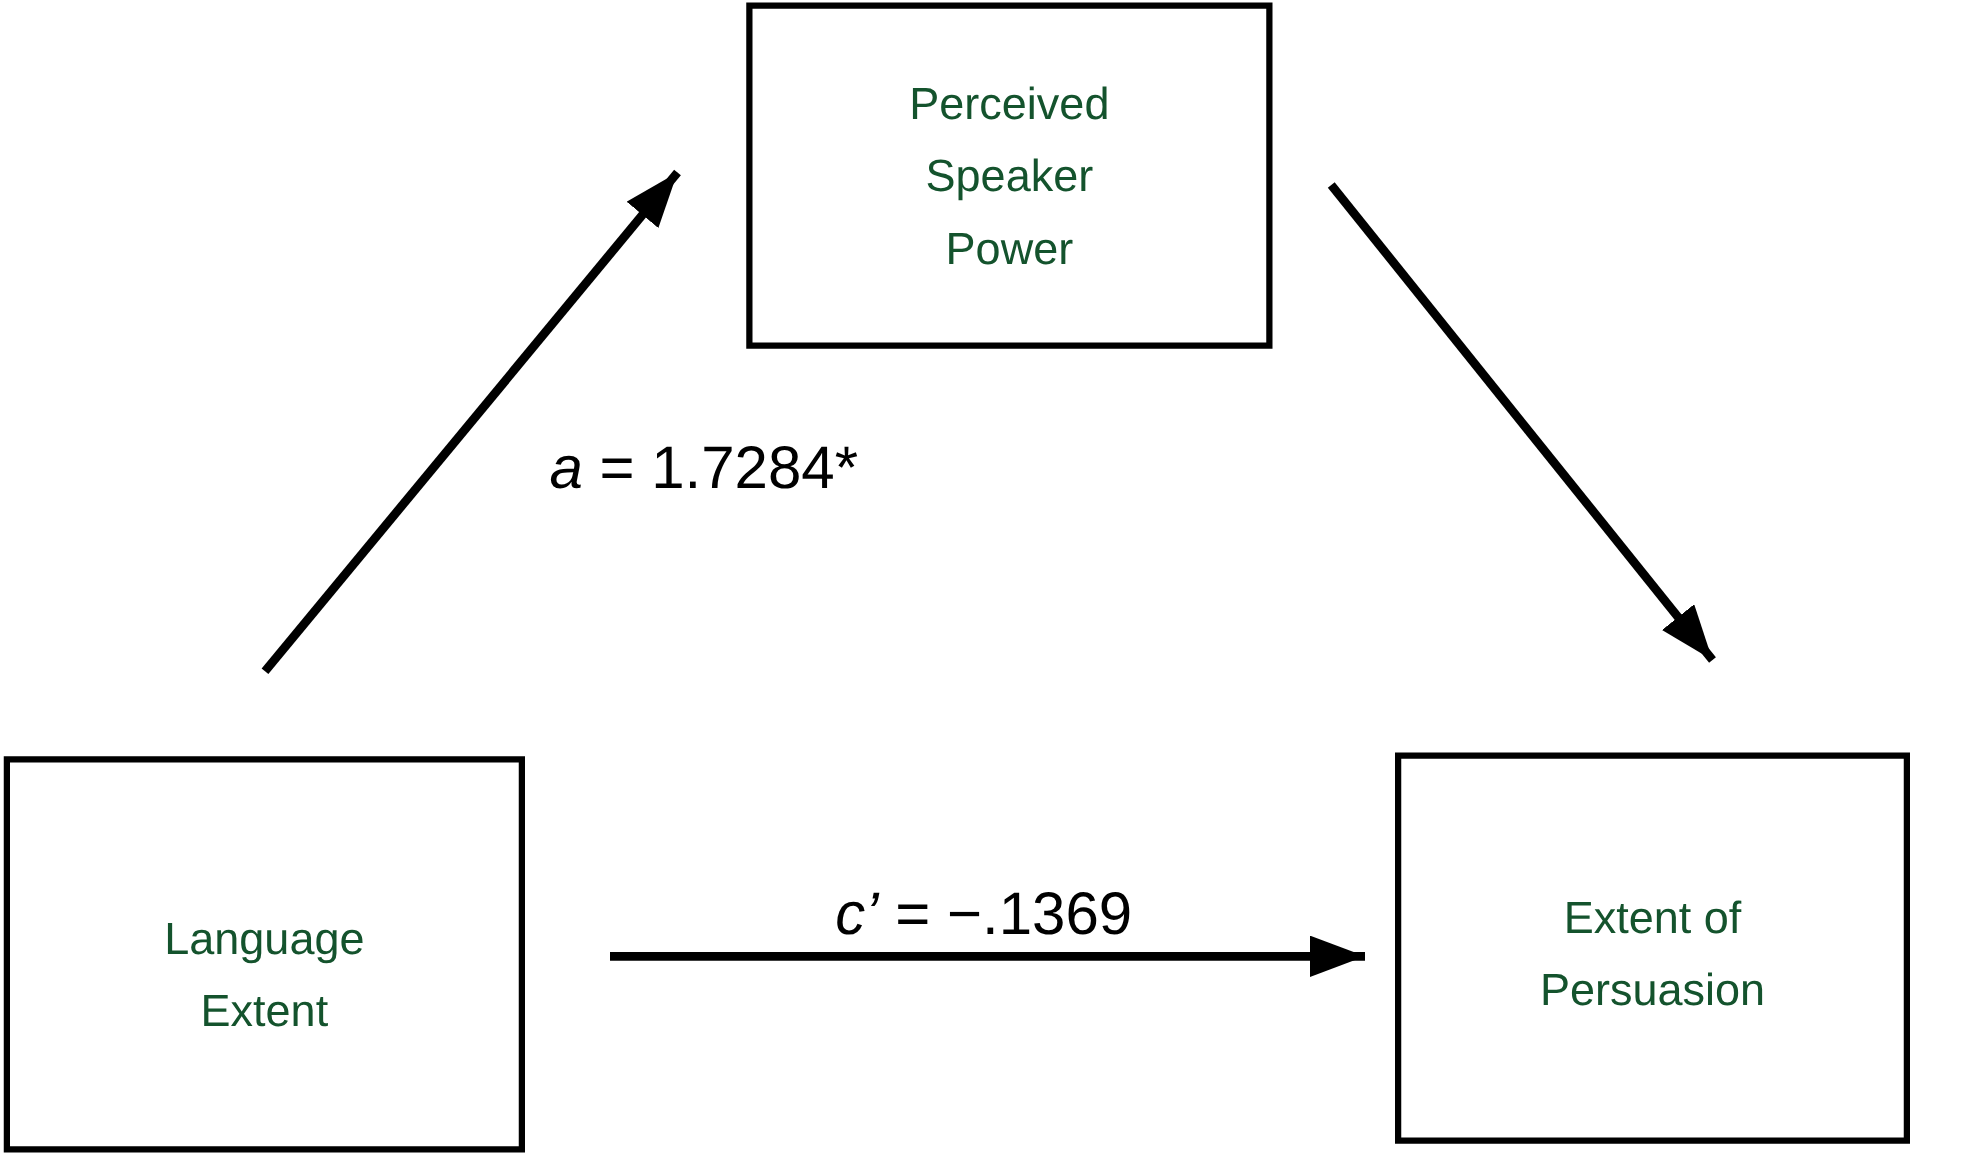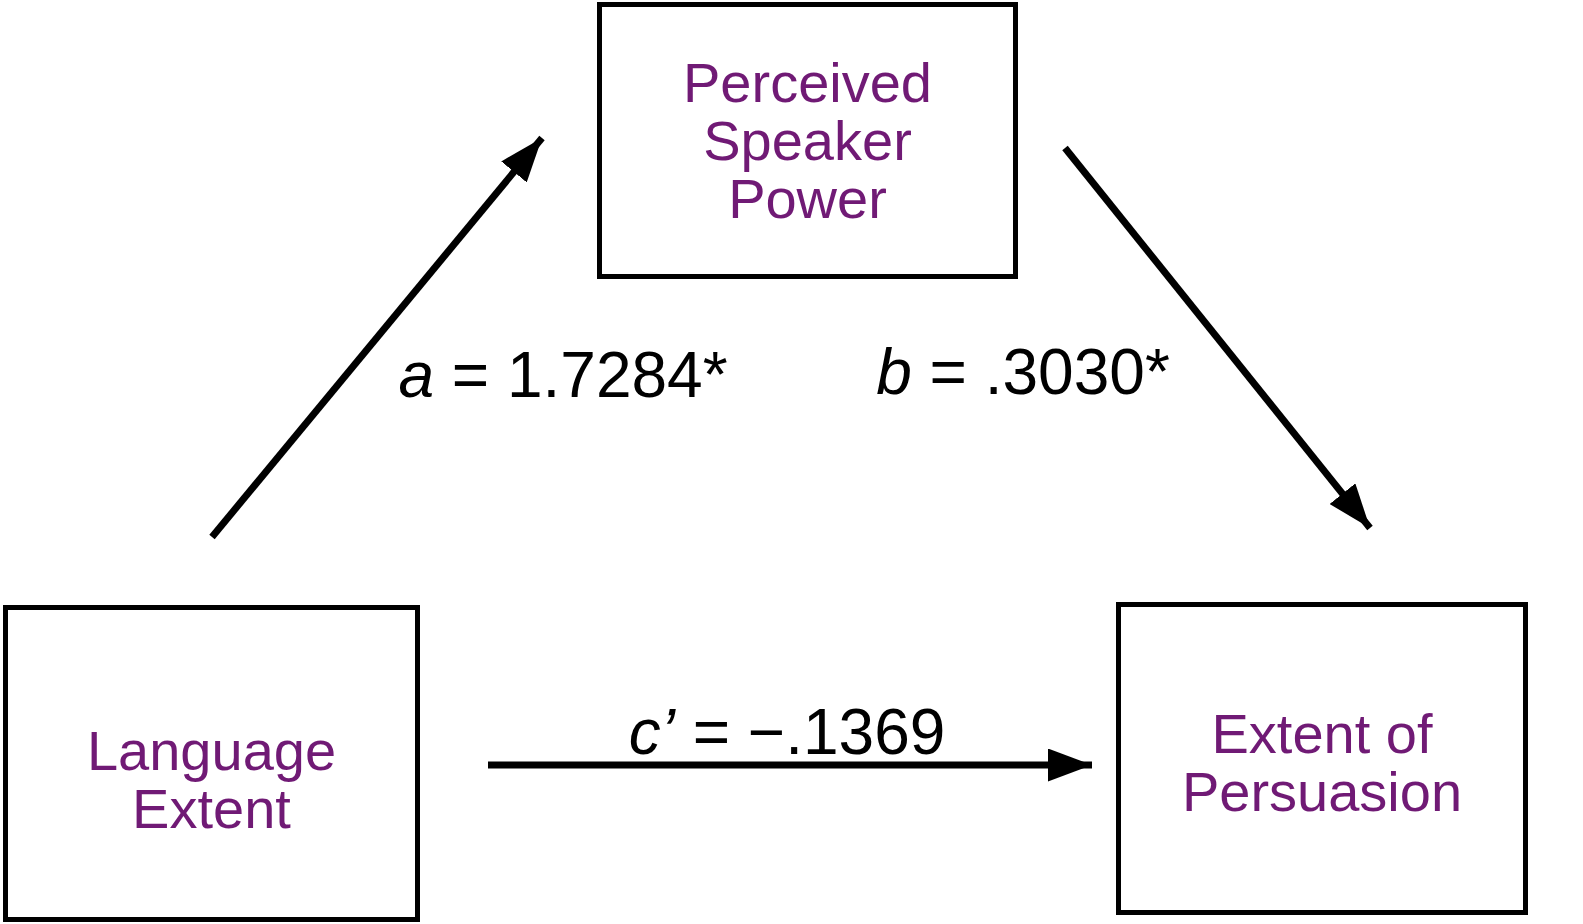--- a/index.html
+++ b/index.html
@@ -31,36 +31,36 @@
   .node {
     position: absolute;
     box-sizing: border-box;
     border: 5px solid #000000;
     background: #ffffff;
     display: flex;
     align-items: center;
     justify-content: center;
   }
   .node-label {
-    font-size: 56px;
+    font-size: 36px;
     line-height: 58px;
     text-align: center;
     white-space: pre-line;
-    color: #701a75;
+    color: #14532d;
   }
   #node-mediator { left: 597px; top: 2px;   width: 421px; height: 277px; }
   #node-predictor { left: 3px;   top: 605px; width: 417px; height: 317px; }
   #node-outcome  { left: 1116px; top: 602px; width: 412px; height: 313px; }
   #node-predictor .node-label { transform: translateY(16px); }
   #node-outcome  .node-label { transform: translateY(4px); }
 
   .path-label {
     position: absolute;
     transform: translate(-50%, -50%);
-    font-size: 64px;
+    font-size: 48px;
     line-height: 1;
     white-space: pre;
     color: #000000;
   }
   .path-label .var {
     font-style: italic;
   }
   #label-a { left: 563px;  top: 375px; }
   #label-b { left: 1023px; top: 372px; }
   #label-c { left: 787px;  top: 684px; margin-top: 48px; }
@@ -92,17 +92,16 @@
 Extent</div>
   </div>
 
   <div class="node" id="node-outcome">
     <div class="node-label">Extent of
 Persuasion</div>
   </div>
 
   <div class="path-label" id="label-a"><span class="var">a</span><span> = 1.7284*</span></div>
 
-  <div class="path-label" id="label-b"><span class="var">b</span><span> = .3030*</span></div>
 
   <div class="path-label" id="label-c"><span class="var">c’</span><span> = −.1369</span></div>
 
 </div>
 
 </body></html>

